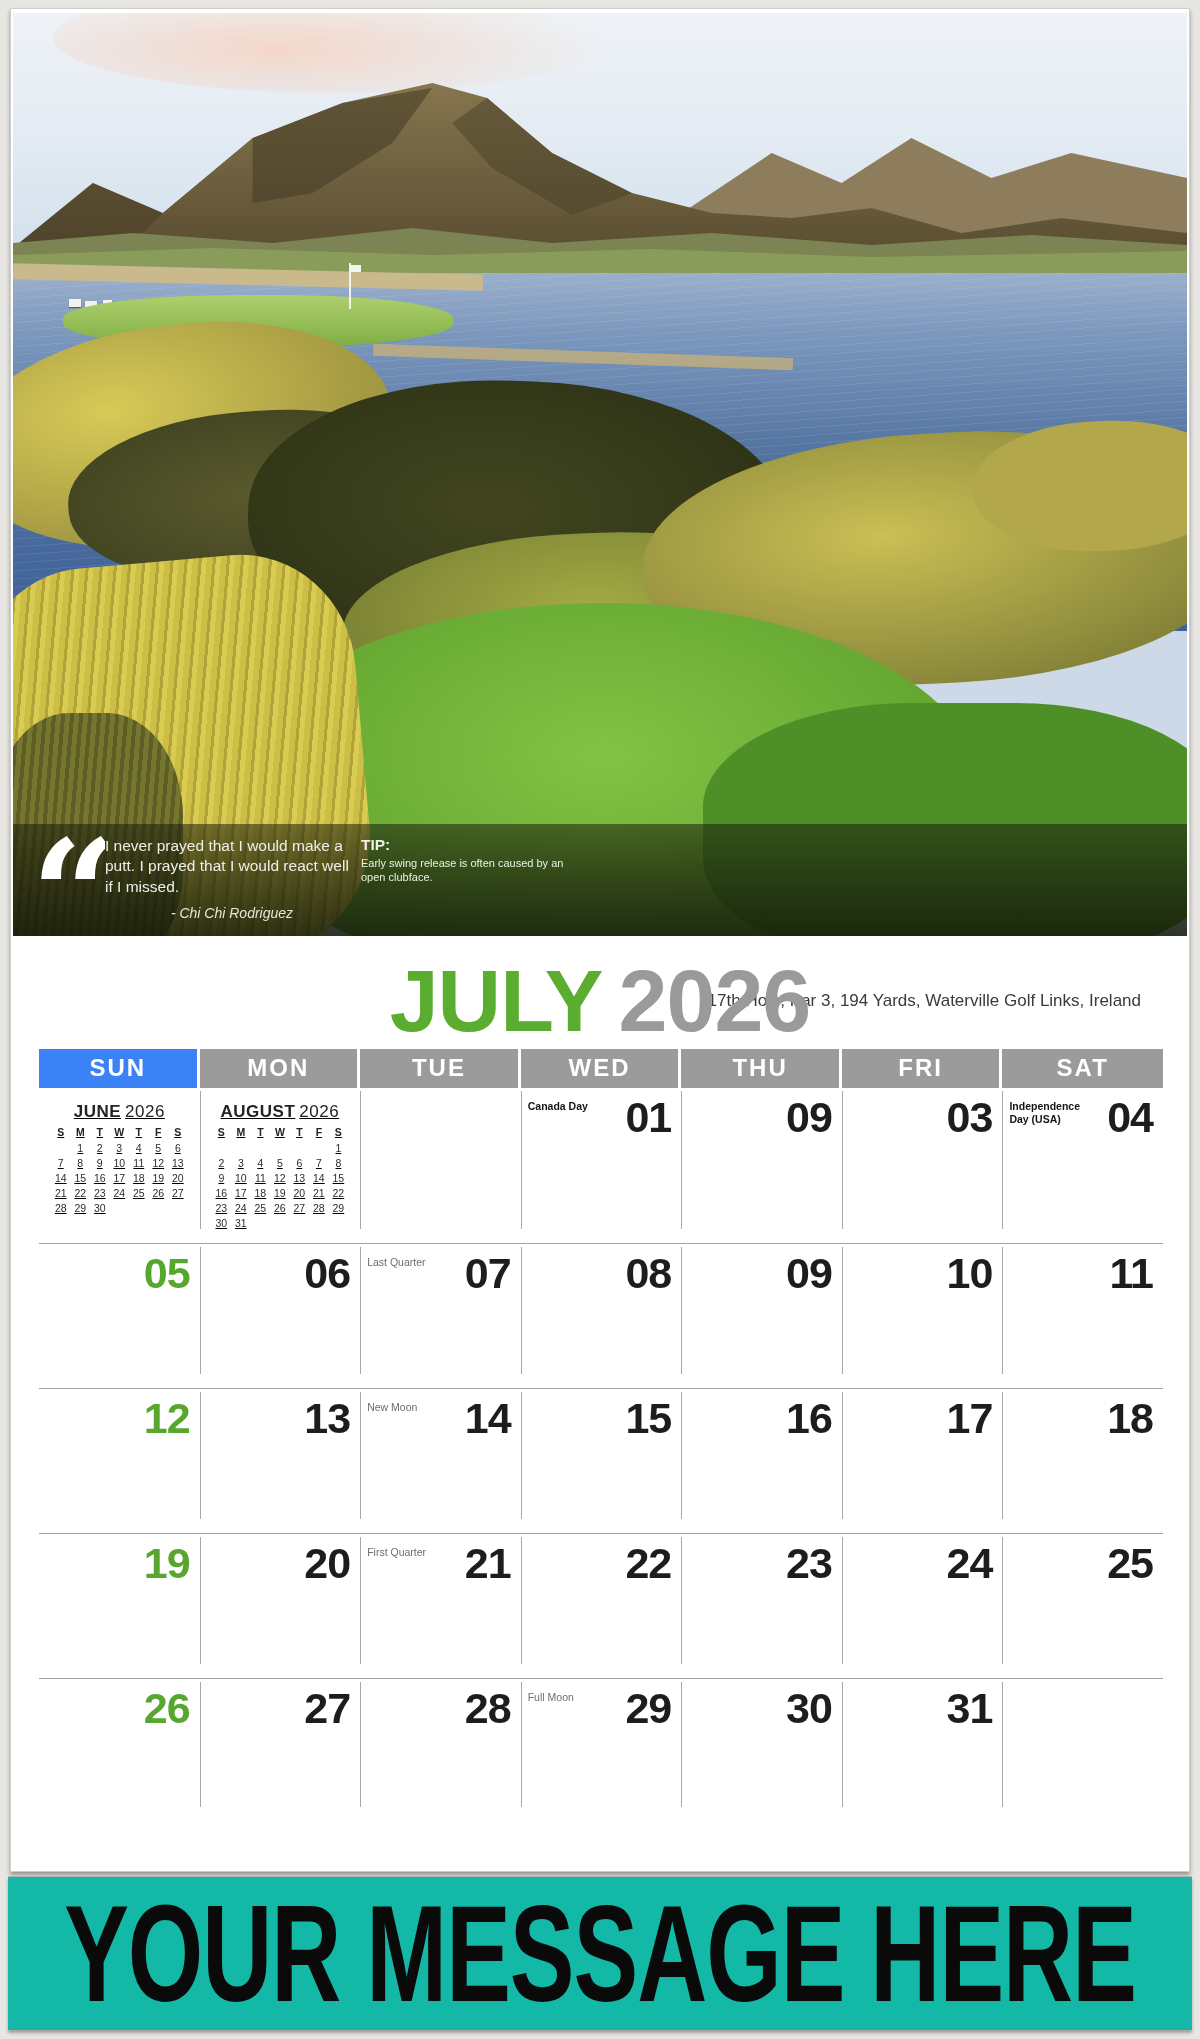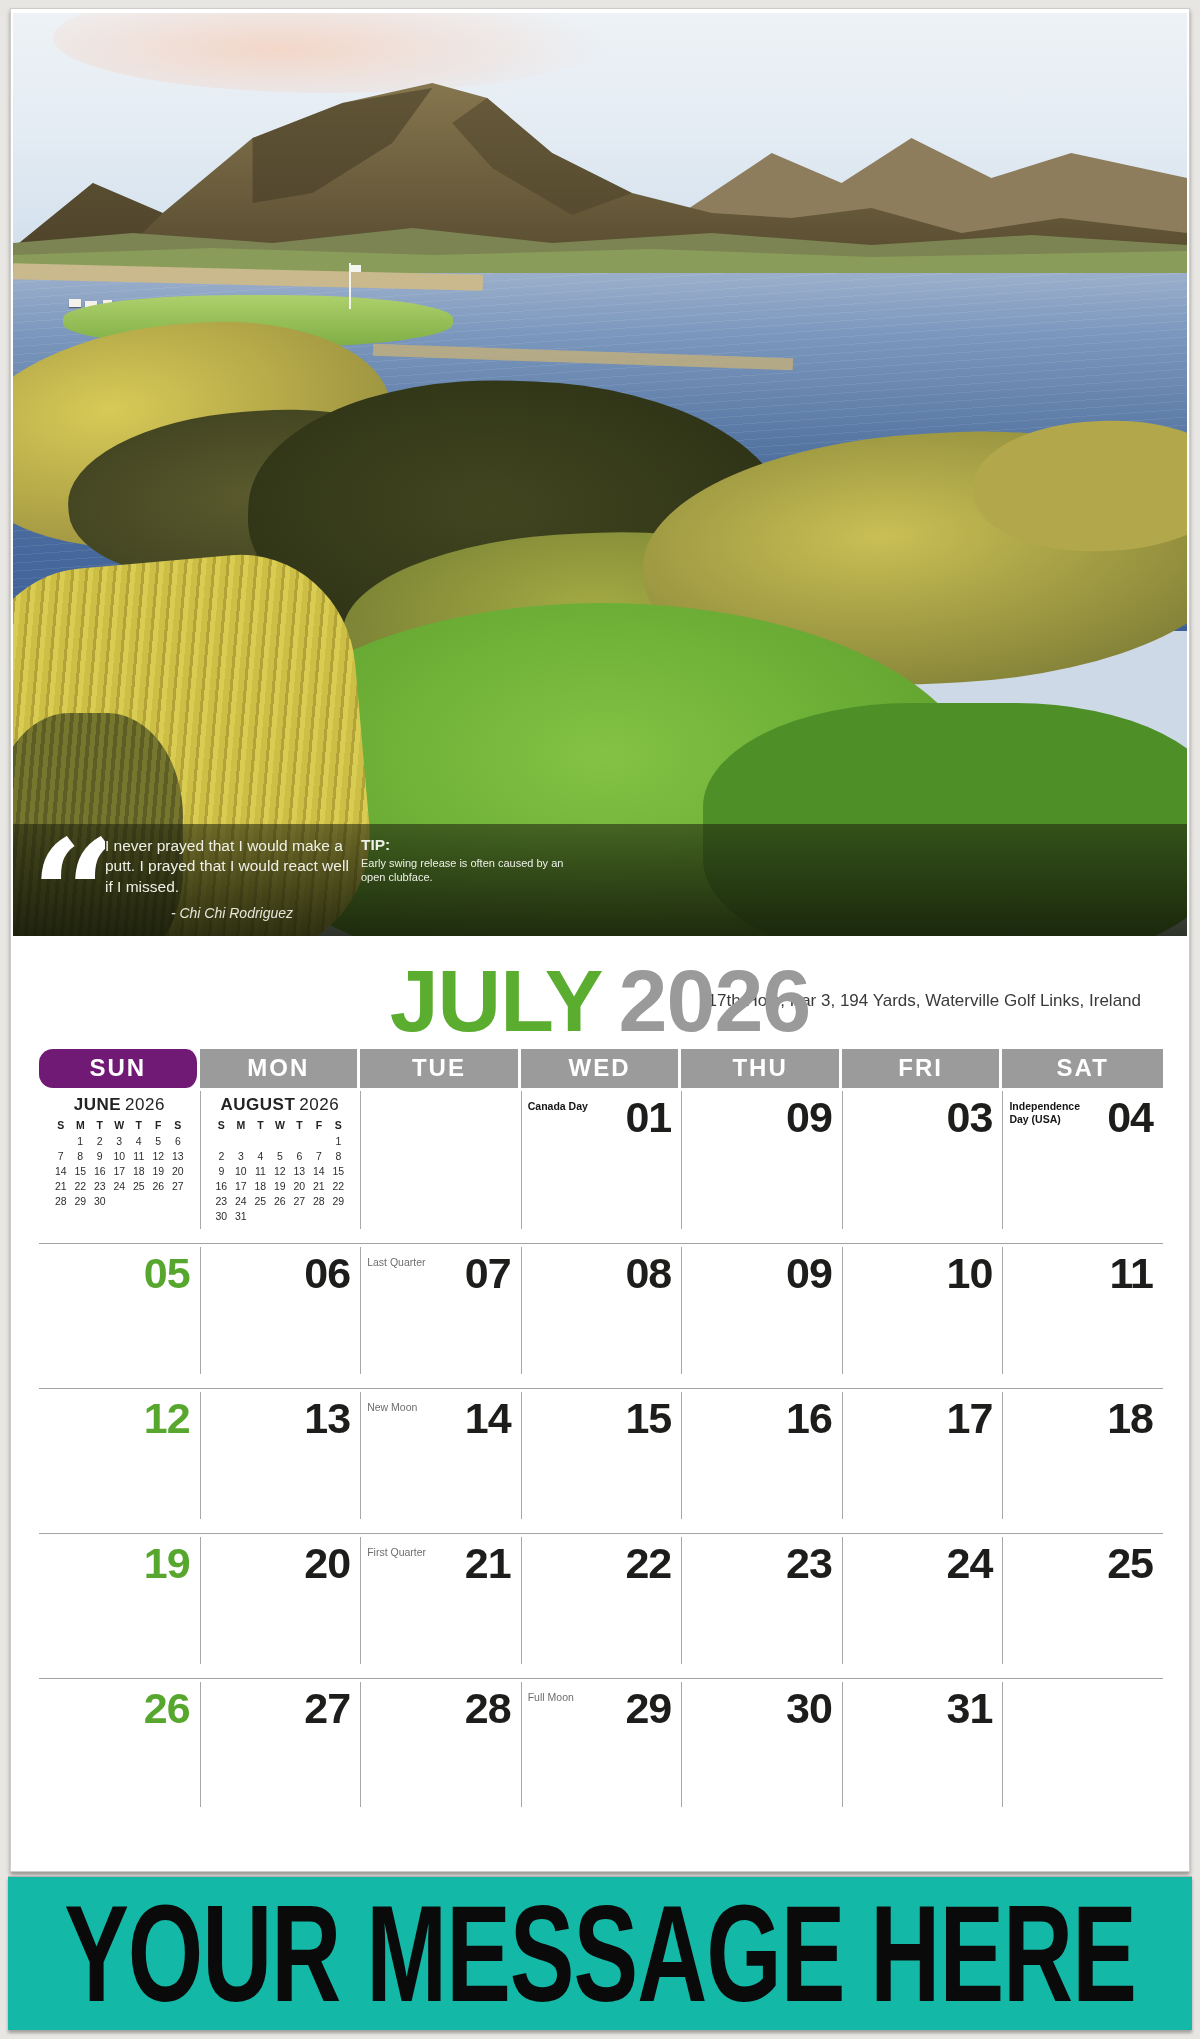--- a/index.html
+++ b/index.html
@@ -72,36 +72,36 @@
         letter-spacing:-1px; white-space:nowrap; }
   .t-month { font-size:88px; font-weight:bold; color:#5bad2f; }
   .t-year  { font-size:88px; font-weight:bold; color:#9a9a9a; margin-left:16px; }
 
   
   .cal { position:absolute; left:28px; top:1040px; width:1124px; }
   .dh-row { display:grid; grid-template-columns:repeat(7,1fr); }
   .dh { background:#9b9b9b; color:#fff; text-align:center; font-weight:bold; font-size:24px;
         letter-spacing:2px; padding:5px 0 6px; border-right:3px solid #fff; }
   .dh:last-child { border-right:none; }
-  .dh.sun { background:#701a75;border-radius:14px; }
+  .dh.sun { background:#3b82f6; }
 
   .week { display:grid; grid-template-columns:repeat(7,1fr); position:relative; height:145px; }
   .week.w1 { height:155px; }
   .week.w5 { height:143px; }
   .week + .week { border-top:1px solid #a3a3a3; }
   .cell { position:relative; }
   .cell + .cell::before { content:""; position:absolute; left:0; top:3px; bottom:14px; width:1px; background:#a8a8a8; }
   .num { position:absolute; top:5px; right:10px; font-size:43px; font-weight:bold; color:#1d1d1b; letter-spacing:-1px; }
   .cell:first-child .num { color:#57a72e; }
   .note { position:absolute; top:12px; left:7px; width:92px; font-size:10.5px; line-height:1.2; }
   .note.holiday { font-weight:bold; color:#151515; }
   .note.moon { color:#6d6d6d; }
 
   
-  .mini { padding-top:7px; text-align:center; }
+  .mini { padding-top:14px; text-align:center;text-decoration:underline; }
   .mini-title { font-size:17px; color:#232323; letter-spacing:.5px; margin-bottom:3px; }
   .mt-month { font-weight:bold; }
   .mt-year { font-weight:normal; margin-left:4px; }
   .mini-letters, .mini-grid { display:grid; grid-template-columns:repeat(7,1fr); padding:0 12px; }
   .mini-letters { font-weight:bold; font-size:10.5px; color:#222; margin-bottom:2px; }
   .mini-grid { font-size:10.5px; color:#2c2c2c; row-gap:0; }
   .mini-grid span { height:15px; line-height:15px; }
   .mini-letters span { height:14px; line-height:14px; }
 
   

